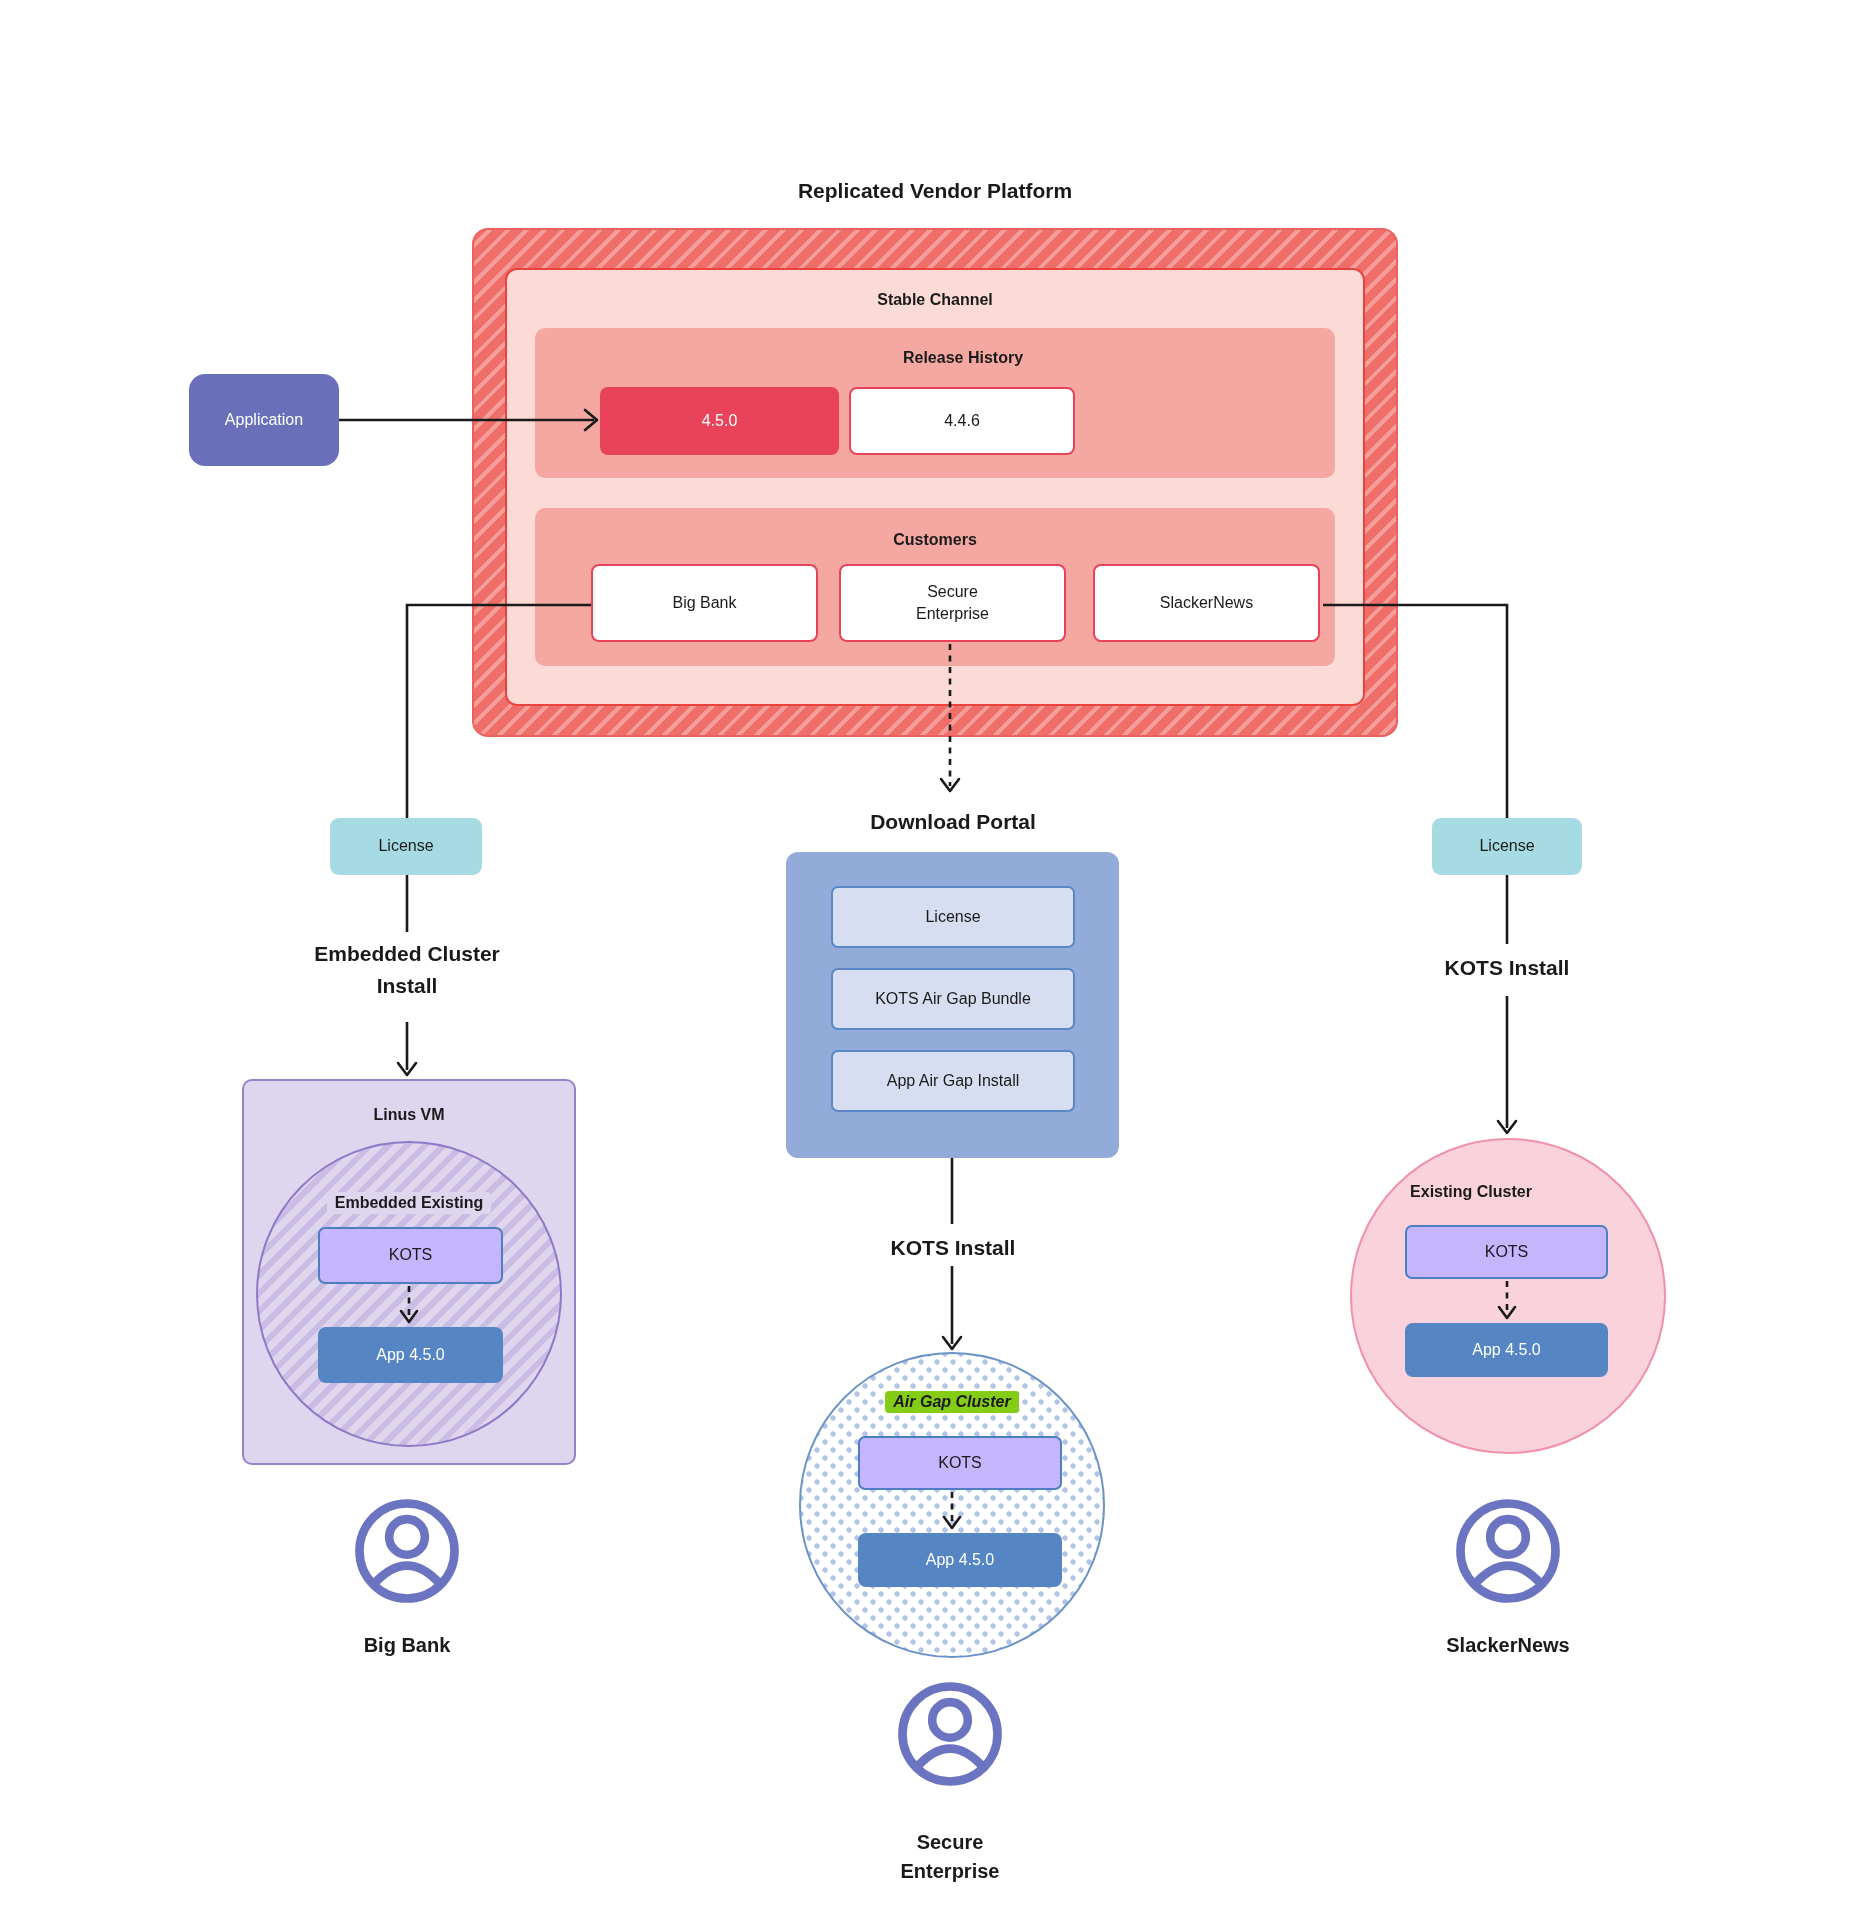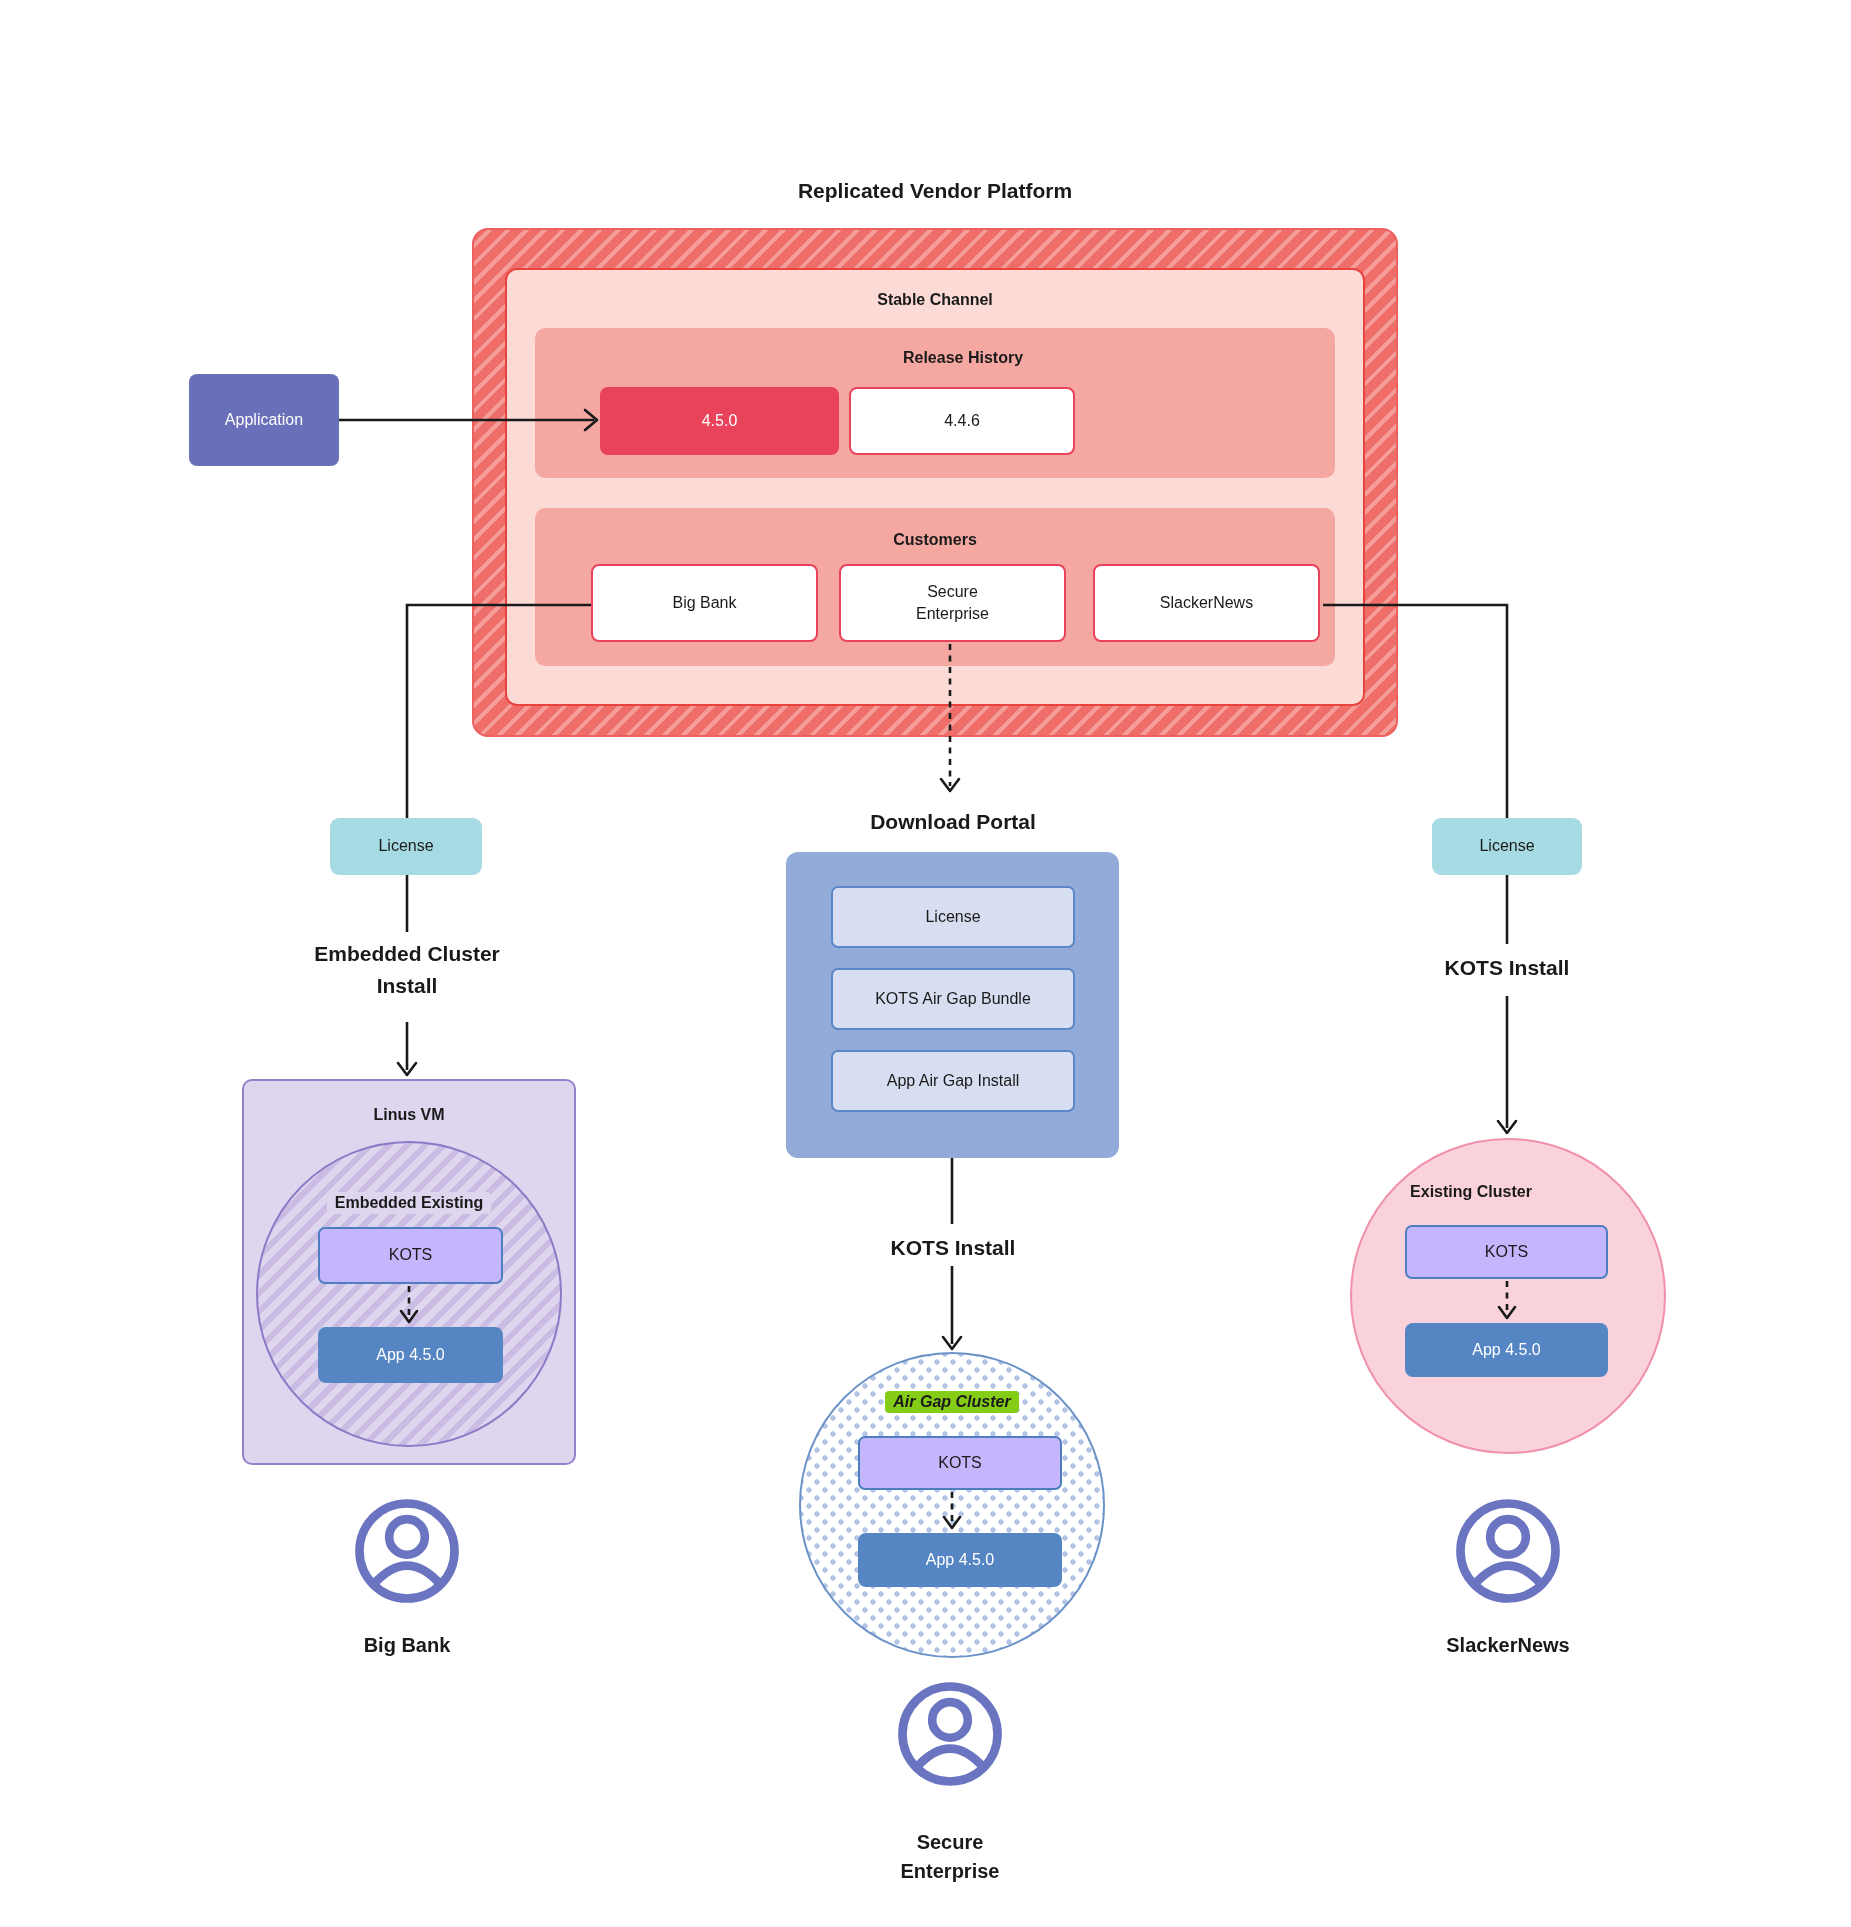--- a/index.html
+++ b/index.html
@@ -28,21 +28,21 @@
   .platform-outer{
     background:repeating-linear-gradient(135deg,
       var(--platform-hatch) 0px, var(--platform-hatch) 9px,
       var(--platform-hatch-stripe) 9px, var(--platform-hatch-stripe) 13px);
     border:2px solid #ec615e; border-radius:16px;
   }
   .stable{background:var(--stable-bg);border:2px solid var(--stable-border);border-radius:12px;}
   .section{background:var(--section-bg);border-radius:10px;}
   .vbox-current{background:var(--release-current-bg);border-radius:8px;color:#fff;}
   .wbox{background:#fff;border:2px solid var(--white-box-border);border-radius:8px;}
-  .application{background:var(--application-bg);border-radius:8px;color:#fff;}
+  .application{background:var(--application-bg);border-radius:16px;color:#fff;}
   .license{background:var(--license-bg);border-radius:9px;}
   .portal{background:var(--portal-bg);border-radius:12px;}
   .portal-item{background:var(--portal-item-bg);border:2px solid var(--portal-item-border);border-radius:7px;}
   .vmbox{background:var(--vm-bg);border:2px solid var(--vm-border);border-radius:10px;}
   .embedded-circle{
     border:2px solid #8d7ac6;border-radius:50%;
     background:repeating-linear-gradient(135deg,
       var(--embedded-hatch) 0px, var(--embedded-hatch) 6px,
       var(--vm-bg) 6px, var(--vm-bg) 13px);
   }

